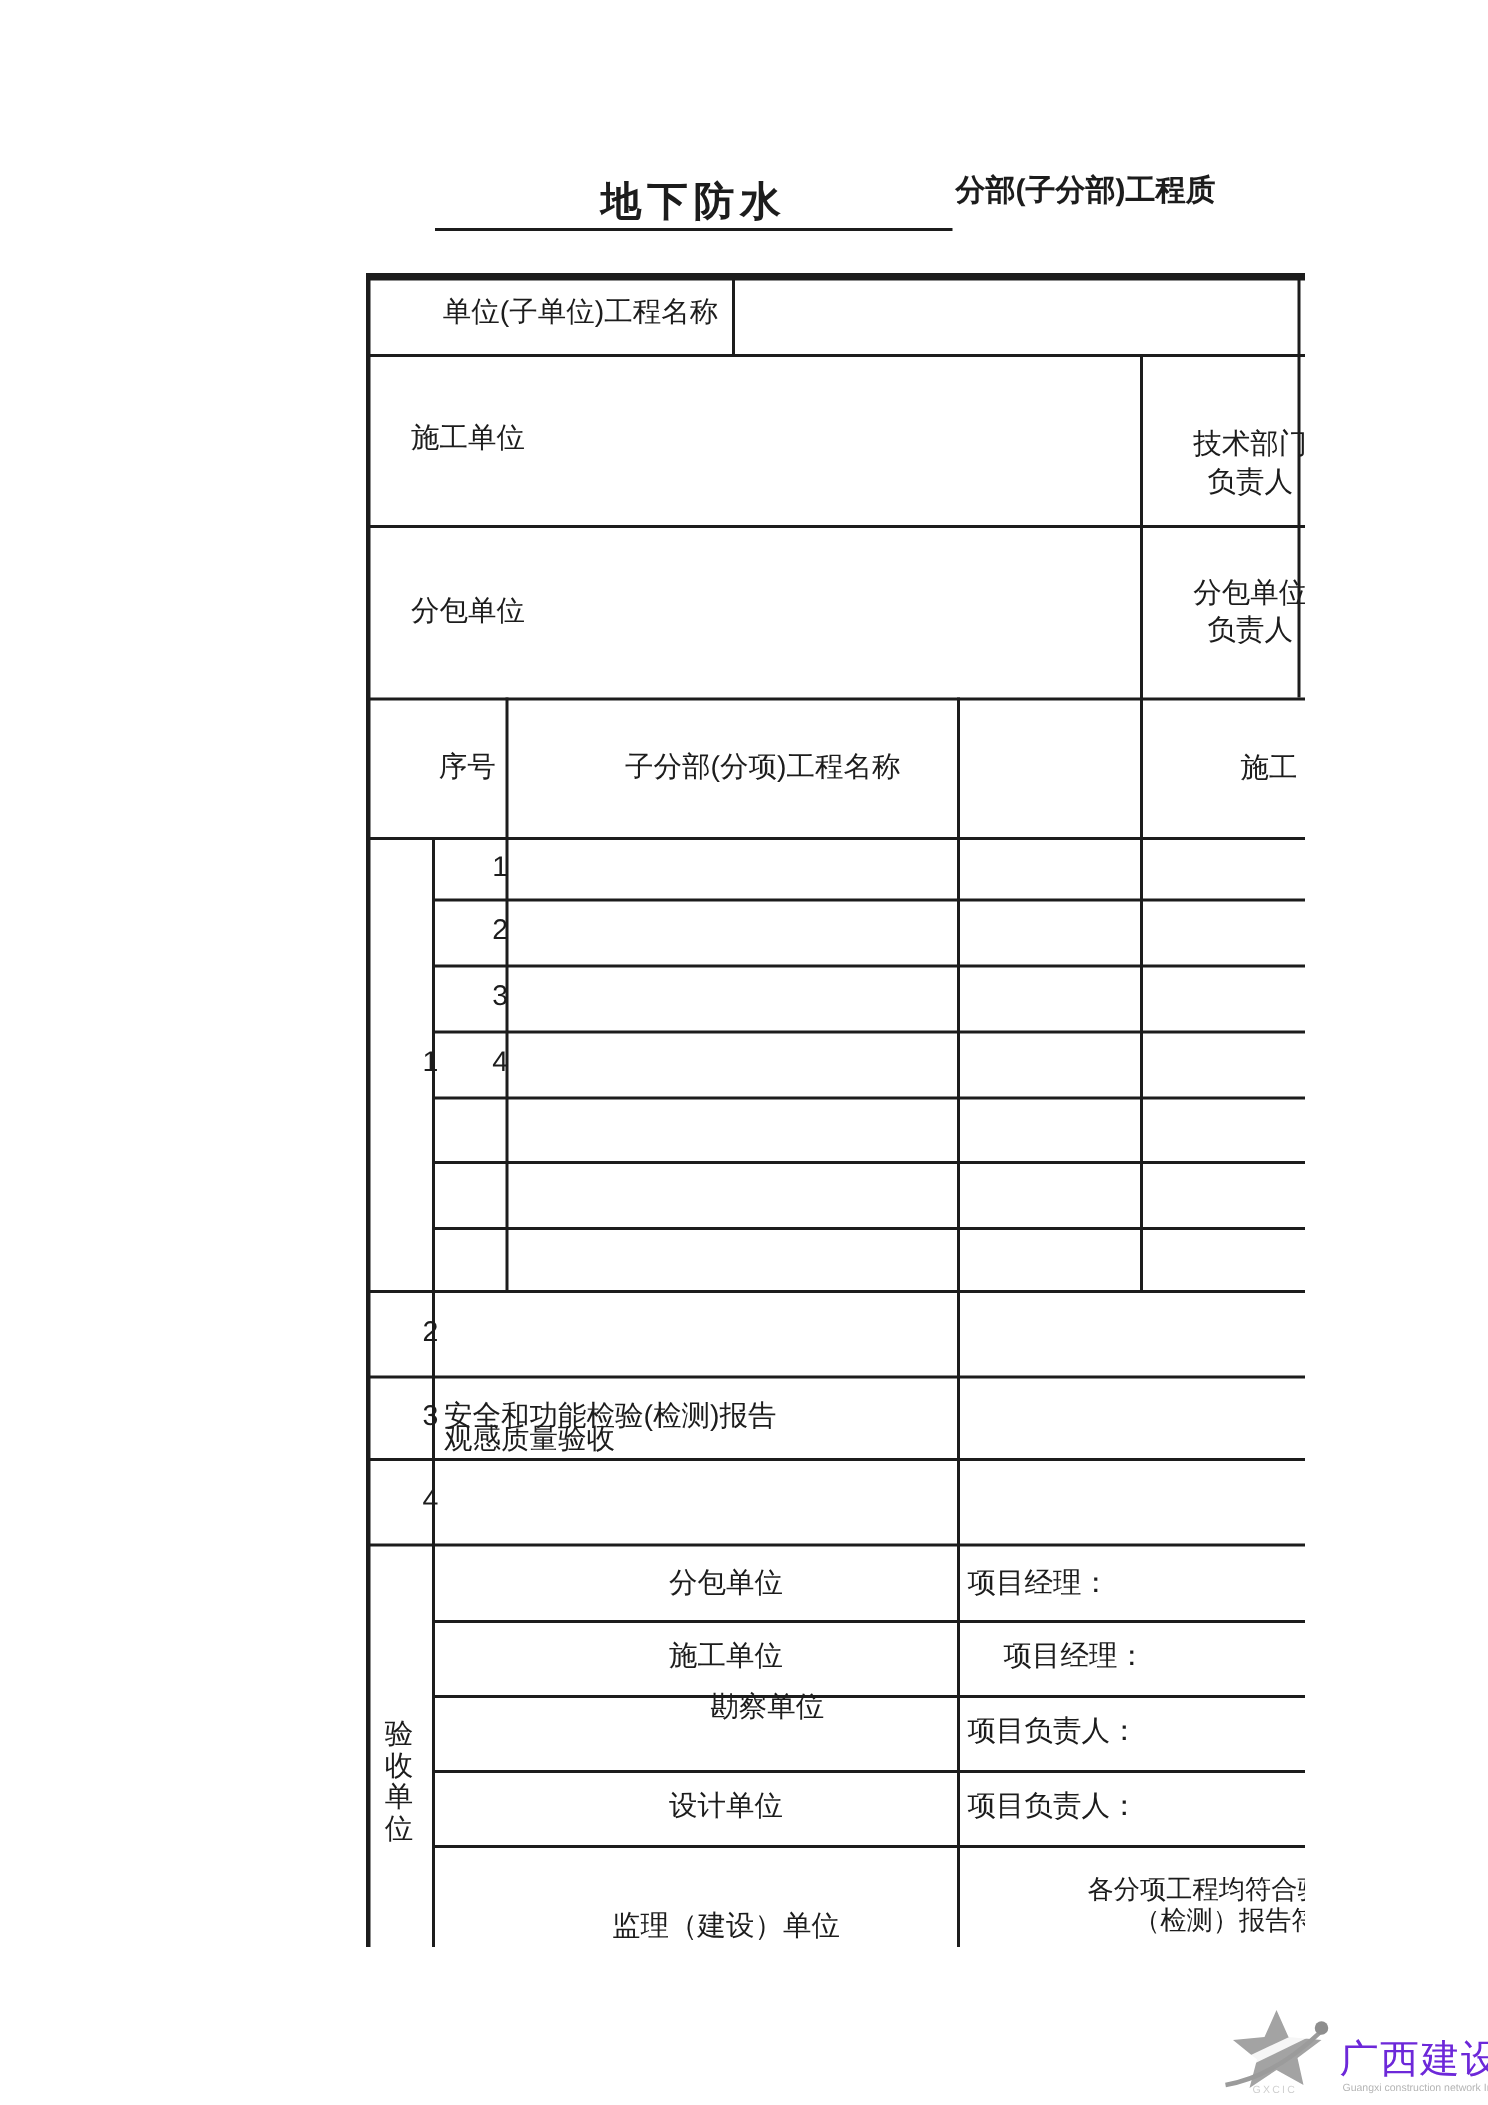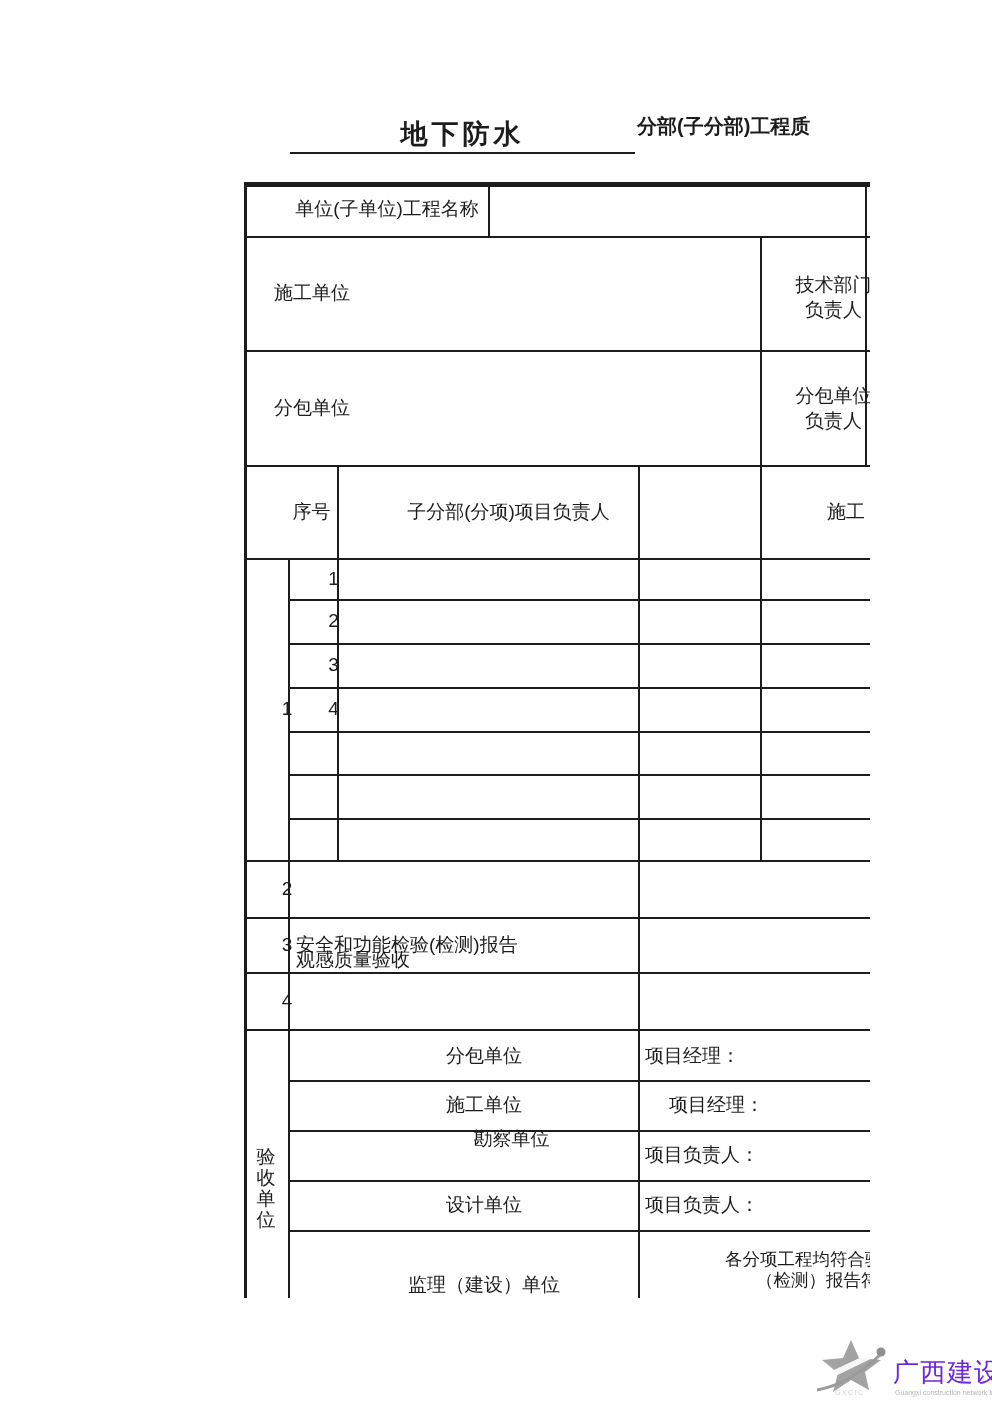--- a/index.html
+++ b/index.html
@@ -60,34 +60,34 @@
     <i class="vl" style="left:448px;top:182px;height:54px"></i>
     <i class="vl" style="left:598px;top:465px;height:833px"></i>
     <i class="vl" style="left:720px;top:236px;height:624px"></i>
     <i class="vl" style="left:825px;top:182px;height:283px"></i>
 
     <div class="cell" style="left:204px;top:182px;width:244px;height:54px">单位(子单位)工程名称</div>
     <div class="cell" style="left:448px;top:182px;width:377px;height:54px"></div>
 
     <div class="cell" style="left:204px;top:236px;width:94px;height:114px">施工单位</div>
     <div class="cell" style="left:298px;top:236px;width:422px;height:114px"></div>
-    <div class="cell twoline" style="left:720px;top:240px;width:105px;height:114px">
+    <div class="cell twoline" style="left:720px;top:252px;width:105px;height:114px">
       <span>技术部门</span>
       <span>负责人</span>
     </div>
 
     <div class="cell" style="left:204px;top:350px;width:94px;height:115px">分包单位</div>
     <div class="cell" style="left:298px;top:350px;width:422px;height:115px"></div>
     <div class="cell twoline" style="left:720px;top:350px;width:105px;height:115px">
       <span>分包单位</span>
       <span>负责人</span>
     </div>
 
     <div class="cell" style="left:204px;top:465px;width:93px;height:93px">序号</div>
-    <div class="cell" style="left:297px;top:465px;width:301px;height:93px">子分部(分项)项目负责人</div>
+    <div class="cell" style="left:297px;top:465px;width:301px;height:93px">子分部(分项)工程名称</div>
     <div class="floatxt" style="left:787px;top:499px;font-size:19px">施工</div>
 
     <div class="cell" style="left:204px;top:558px;width:44px;height:302px">1</div>
     <div class="cell" style="left:248px;top:558px;width:49px;height:41px">1</div>
     <div class="cell" style="left:248px;top:599px;width:49px;height:44px">2</div>
     <div class="cell" style="left:248px;top:643px;width:49px;height:44px">3</div>
     <div class="cell" style="left:248px;top:687px;width:49px;height:44px">4</div>
 
     <div class="cell" style="left:204px;top:860px;width:44px;height:57px">2</div>
     <div class="cell" style="left:204px;top:917px;width:44px;height:55px">3</div>

